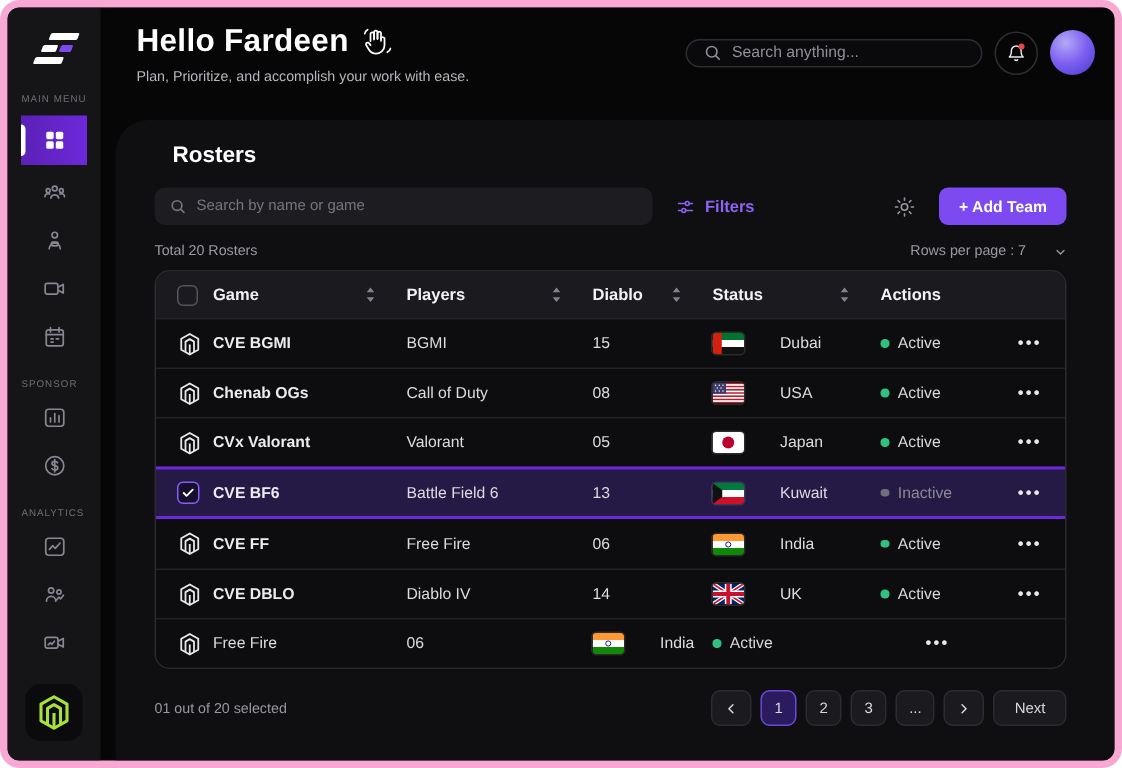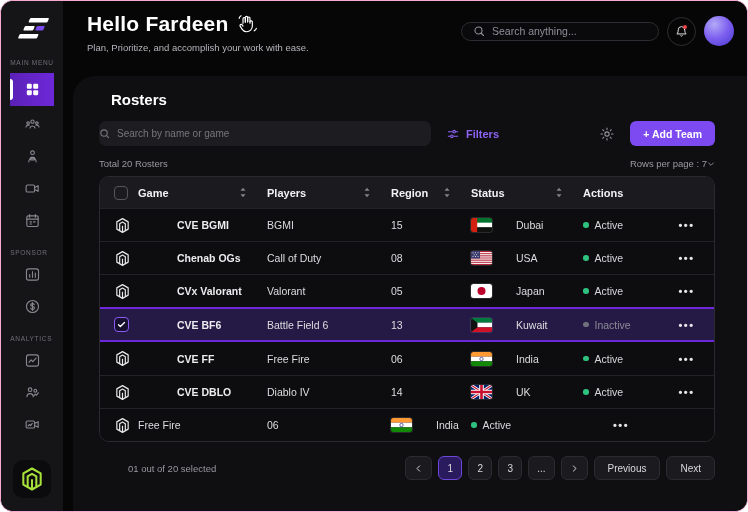--- a/index.html
+++ b/index.html
@@ -1,17 +1,17 @@
 <!DOCTYPE html>
 <html><head>
 <meta charset="utf-8">
 <style>
   * { box-sizing: border-box; margin: 0; padding: 0; }
   html,body { width:748px; height:512px; background:#ffffff; font-family:"Liberation Sans",sans-serif; }
-  #win { position:absolute; inset:0; background:#060607; border-radius:13px; overflow:hidden; border:1px solid #f9a8d4; }
+  #win { position:absolute; inset:0; background:#060607; border-radius:13px; overflow:hidden; border:5px solid #f9a8d4; }
 
   
   #sidebar { position:absolute; left:0; top:0; bottom:0; width:62px; background:#151518; display:flex; flex-direction:column; align-items:center; z-index:3; }
   .logo-wrap { margin-top:13px; height:30px; display:flex; align-items:center; }
   .side-label { margin-top:15px; font-size:6.5px; color:#6e6e76; letter-spacing:.7px; }
   .side-item { width:100%; height:27px; margin-top:5px; display:flex; align-items:center; justify-content:center; color:#87878f; cursor:pointer; position:relative; }
   .side-item.active { height:33px; margin-top:7px; background:linear-gradient(90deg,#5b21b6,#6d28d9); color:#fff; }
   .active-bar { position:absolute; left:0; top:6px; bottom:6px; width:3px; background:#fff; border-radius:0 3px 3px 0; }
   .brand-tile { margin-top:auto; margin-bottom:13px; width:38px; height:38px; border-radius:10px; background:#0b0b0d; display:flex; align-items:center; justify-content:center; color:#a8e13a; }
 
@@ -25,57 +25,57 @@
   .search-pill input { flex:1; background:transparent; border:0; outline:none; color:#ddd; font-size:10.5px; font-family:"Liberation Sans",sans-serif; }
   .search-pill input::placeholder { color:#8f8f98; }
   .bell-wrap { width:29px; height:29px; border:1px solid #2d2d33; border-radius:50%; display:flex; align-items:center; justify-content:center; color:#e9e9ec; position:relative; cursor:pointer; }
   .bell-dot { position:absolute; top:7px; right:8px; width:4px; height:4px; border-radius:50%; background:#ef4444; }
   .avatar { width:30px; height:30px; border-radius:50%; background:radial-gradient(circle at 35% 28%, #b3a9f7, #7e60f0 48%, #4c3bd0 95%); cursor:pointer; }
 
   
   #panel { position:absolute; left:72px; top:75px; right:0; bottom:0; background:#0f0f12; border-radius:22px 0 0 0; padding:15px 32px 0 26px; }
   .page-title { margin-left:12px; font-size:15px; font-weight:bold; color:#fff; }
   .toolbar { margin-top:13px; display:flex; align-items:center; gap:15px; }
-  .search2 { width:332px; height:25px; background:#1c1c21; border-radius:7px; display:flex; align-items:center; padding:0 0; gap:7px; color:#76767e; }
+  .search2 { width:332px; height:25px; background:#1c1c21; border-radius:7px; display:flex; align-items:center; padding:0 10px; gap:7px; color:#76767e; }
   .search2 input { flex:1; background:transparent; border:0; outline:none; color:#ddd; font-size:10px; font-family:"Liberation Sans",sans-serif; }
   .search2 input::placeholder { color:#76767e; }
   .filters-btn { display:flex; align-items:center; gap:6px; color:#8d63f3; font-size:11px; font-weight:bold; cursor:pointer; }
   .tb-spacer { flex:1; }
   .gear-btn { color:#97979e; cursor:pointer; display:flex; }
   .add-team { height:25px; padding:4px 13px; background:#7c4af0; border-radius:6px; color:#fff; font-size:10.5px; font-weight:bold; display:flex; align-items:center; cursor:pointer; }
   .summary-row { margin-top:12px; display:flex; align-items:center; font-size:9.5px; color:#9a9aa2; }
-  .rpp { margin-left:auto; display:flex; align-items:center; gap:0; cursor:pointer; }
+  .rpp { margin-left:auto; display:flex; align-items:center; gap:19px; cursor:pointer; }
 
   
   .tbl { margin-top:7px; border:1px solid #2a2a2f; border-radius:10px; overflow:hidden; background:#0d0d10; }
   .grid-row { display:grid; grid-template-columns:24px 129px 124px 80px 112px 82px 1fr; align-items:center; padding-left:14px; }
   .thead { height:31px; background:#1b1b1f; font-size:11px; font-weight:bold; color:#f2f2f4; }
   .hcell { display:flex; align-items:center; }
   .sort-ic { margin-left:auto; margin-right:20px; color:#84848c; display:flex; }
   .cb { width:14px; height:14px; border:1.4px solid #55555d; border-radius:4px; background:transparent; cursor:pointer; }
   .trow { height:33px; border-top:1px solid #222227; font-size:10.5px; color:#dddde0; background:#0d0d10; }
   .trow.selected { background:#241a45; border-top:2px solid #6d28d9; border-bottom:2px solid #6d28d9; height:35px; }
   .trow.selected + .trow { border-top:none; }
-  .name-cell { display:flex; align-items:flex-end; gap:10px; font-weight:bold; color:#ececef;margin-left:39px; }
+  .name-cell { display:flex; align-items:flex-end; gap:10px; font-weight:bold; color:#ececef; }
   .row-logo { display:flex; color:#e8e8ea; }
   .cb-checked { width:15px; height:15px; border:1.5px solid #8a5cf5; border-radius:4px; background:#170f2e; color:#fff; display:flex; align-items:center; justify-content:center; cursor:pointer; }
   .region-cell { display:flex; align-items:center; gap:24px; }
   .flag { width:21px; height:14px; border-radius:2.5px; overflow:hidden; display:flex; box-shadow:0 0 0 1px rgba(255,255,255,.12); }
   .flag svg { width:21px; height:14px; display:block; }
   .status-cell { display:flex; align-items:center; gap:6px; }
   .st-dot { width:5.5px; height:5.5px; border-radius:50%; }
   .status-Active .st-dot { background:#2ec27e; }
   .status-Active .st-label { color:#d8d8dc; }
   .status-Inactive .st-dot { background:#70707a; }
   .status-Inactive .st-label { color:#8b8b94; }
   .actions-cell { display:flex; justify-content:center; padding-right:6px; }
   .dots { color:#e8e8ea; letter-spacing:1.5px; font-size:11px; font-weight:bold; cursor:pointer; }
 
   
-  .foot { margin-top:14px; display:flex; align-items:center; font-size:9.5px; color:#97979f;margin-left:29px; }
+  .foot { margin-top:14px; display:flex; align-items:center; font-size:9.5px; color:#97979f; }
   .pages { margin-left:auto; display:flex; align-items:center; gap:6px; }
   .pg { min-width:24px; height:24px; border-radius:6px; background:#1b1b1f; border:1px solid #2b2b31; color:#d9d9dd; font-size:10px; display:flex; align-items:center; justify-content:center; padding:0 8px; cursor:pointer; }
   .pg.active { background:#2a1a5e; border-color:#6c47d8; }
   .pg.wide { padding:0 13px; }
   svg { display:block; }
 </style>
 </head>
 <body>
 
 <div id="win">
@@ -300,21 +300,21 @@
           <span class="hcell">
           <span>Players</span>
           <span class="sort-ic">
               <svg width="8" height="11" viewBox="0 0 10 14" fill="currentColor">
                 <path d="M5 0.8l3.2 4H1.8z"></path>
                 <path d="M5 13.2l3.2-4H1.8z"></path>
               </svg>
             </span>
         </span>
           <span class="hcell">
-          <span>Region</span>
+          <span>Diablo</span>
           <span class="sort-ic">
               <svg width="8" height="11" viewBox="0 0 10 14" fill="currentColor">
                 <path d="M5 0.8l3.2 4H1.8z"></path>
                 <path d="M5 13.2l3.2-4H1.8z"></path>
               </svg>
             </span>
         </span>
           <span class="hcell">
           <span>Status</span>
           <span class="sort-ic">
@@ -589,19 +589,18 @@
           <span class="pg">2</span>
           <span class="pg">3</span>
           <span class="pg">...</span>
           <span class="pg">
             <span class="icn ">
               <svg width="9" height="9" viewBox="0 0 24 24" fill="none" stroke="currentColor" stroke-width="2.6" stroke-linecap="round">
                 <path d="M9 5l7 7-7 7"></path>
               </svg>
             </span>
           </span>
-          <span class="pg wide">Previous</span>
           <span class="pg wide">Next</span>
         </div>
     </div>
   </div>
 
 </div>
 
 </body></html>

